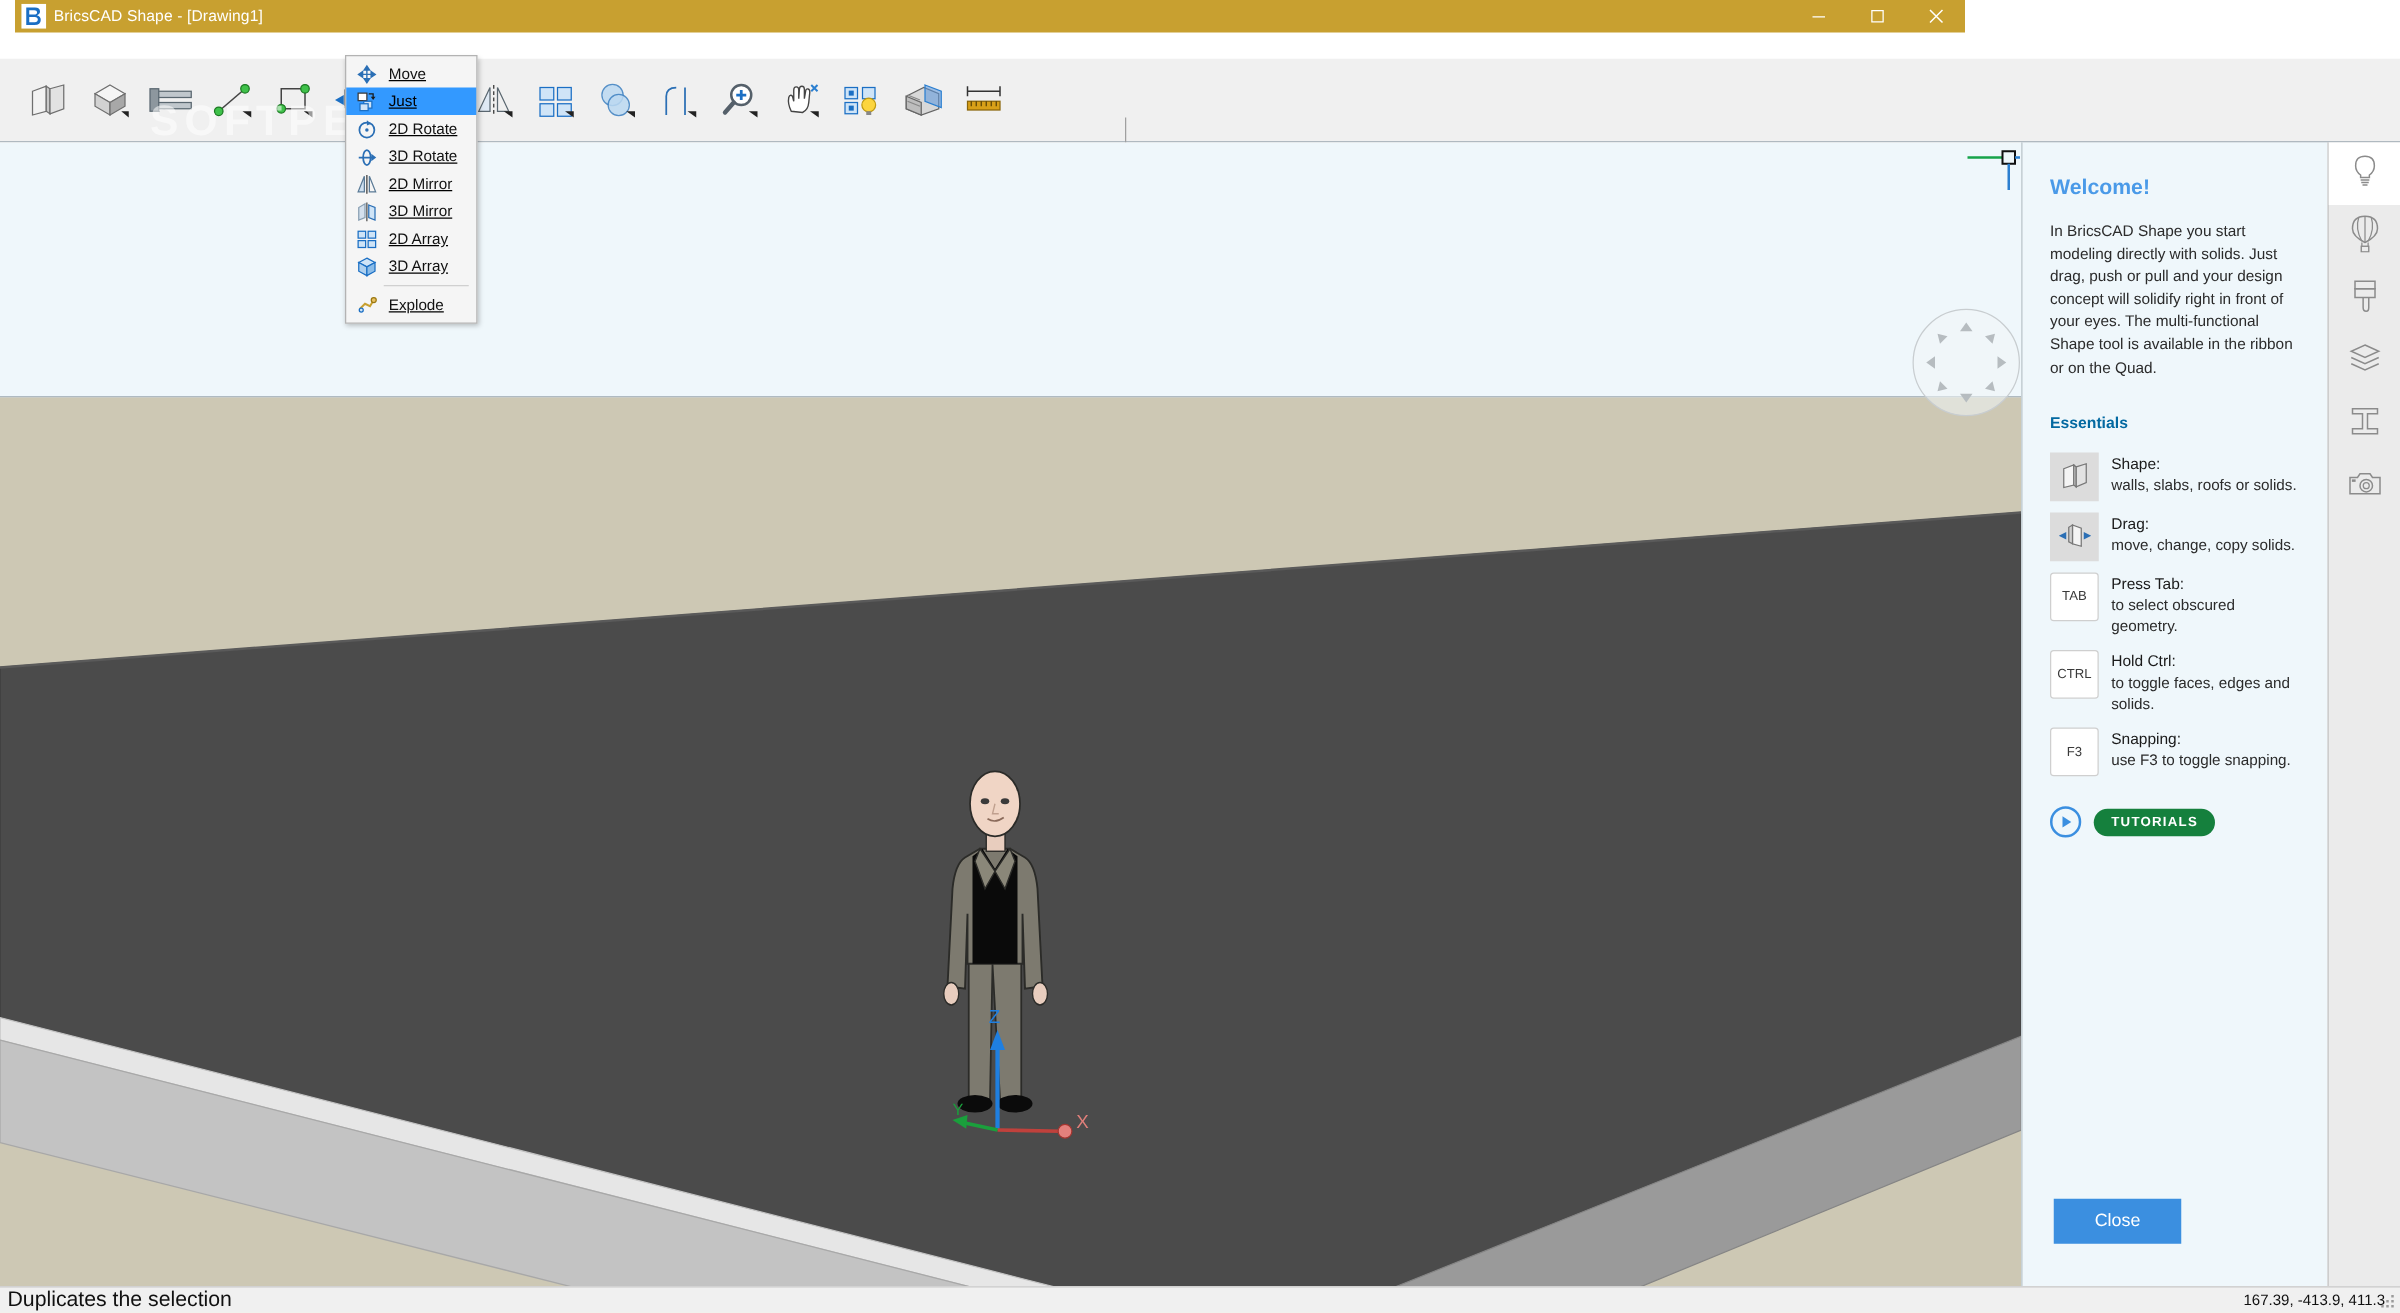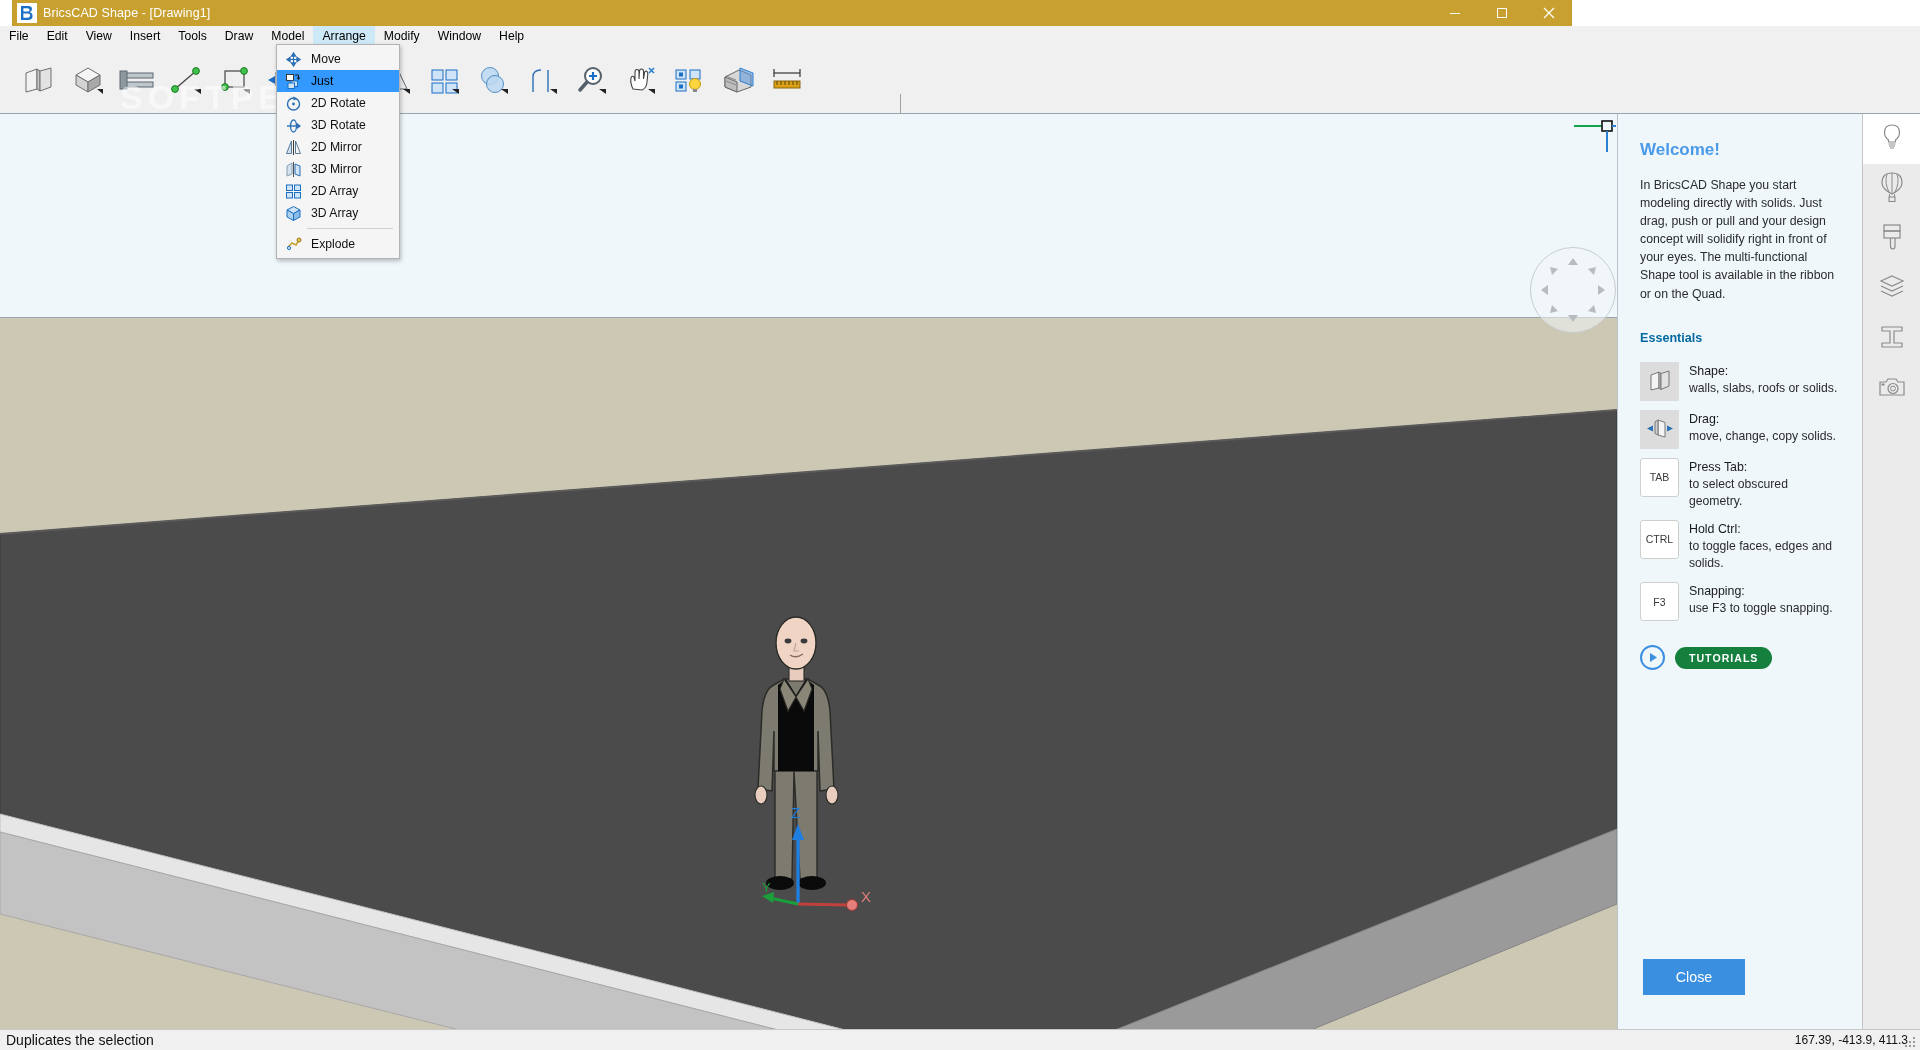--- a/index.html
+++ b/index.html
@@ -67,26 +67,27 @@
   }
   .wm-text {
     position: absolute; left: 120px; top: 78px;
     font-size: 34px; font-weight: bold; color: rgba(255,255,255,0.55);
     letter-spacing: 5px; pointer-events: none; user-select: none;
     font-family: "Liberation Sans", sans-serif;
   }
 
   
   .dropdown {
-    position: absolute; left: 276px; top: 44px; width: 124px;
+    position: absolute; left: 276px; top: 44px; width: 106px;
     background: #f5f5f5;
     border: 1px solid #b3b3b3;
     box-shadow: 1px 2px 4px rgba(0,0,0,0.25);
     padding: 3px 0 3px 0;
     z-index: 50;
+    text-decoration: underline;
   }
   .dd-item {
     height: 22px; display: flex; align-items: center;
     font-size: 12.2px; color: #111; padding-left: 4px;
   }
   .dd-item.selected { background: #3399ff; color: #000; }
   .dd-icon {
     width: 24px; height: 20px; display: flex; align-items: center; justify-content: center;
     margin-right: 6px; flex: 0 0 24px;
   }
@@ -199,21 +200,21 @@
   }
   .rail-btn.active { background: #ffffff; }
 
   
   .statusbar {
     position: absolute; left: 0; top: 1029px; width: 1920px; height: 21px;
     background: #f0f0f0;
     border-top: 1px solid #c8c8c8;
     display: flex; align-items: center;
   }
-  .status-left { font-size: 14px; color: #111; padding-left: 6px; }
+  .status-left { font-size: 17px; color: #111; padding-left: 6px; }
   .status-right { margin-left: auto; font-size: 12px; color: #111; padding-right: 12px; }
   .grip {
     position: absolute; right: 3px; bottom: 2px; width: 13px; height: 13px;
   }
 </style>
 </head>
 <body>
 
 <div id="app">
 
@@ -239,33 +240,20 @@
           </svg>
       </div>
       <div class="win-btn">
         <svg width="12" height="12" viewBox="0 0 12 12">
             <path d="M1 1 L11 11 M11 1 L1 11" stroke="#ffffff" stroke-width="1.2"></path>
           </svg>
       </div>
     </div>
   </div>
 
-  <div class="menubar">
-    <div class="menu-item">File</div>
-    <div class="menu-item">Edit</div>
-    <div class="menu-item">View</div>
-    <div class="menu-item">Insert</div>
-    <div class="menu-item">Tools</div>
-    <div class="menu-item">Draw</div>
-    <div class="menu-item">Model</div>
-    <div class="menu-item active">Arrange</div>
-    <div class="menu-item">Modify</div>
-    <div class="menu-item">Window</div>
-    <div class="menu-item">Help</div>
-  </div>
 
   <div class="toolbar">
     <div class="toolbar-inner">
 
       <div class="tool-btn">
         <svg width="34" height="30" viewBox="0 0 34 30">
           <path d="M4 8 L15 4 L15 24 L4 27 Z" fill="#f2f2f2" stroke="#6f6f6f" stroke-width="1"></path>
           <path d="M15 4 L18 6 L18 26 L15 24 Z" fill="#c9c9c9" stroke="#6f6f6f" stroke-width="1"></path>
           <path d="M18 6 L29 3 L29 22 L18 26 Z" fill="#e2e2e2" stroke="#6f6f6f" stroke-width="1"></path>
         </svg>

